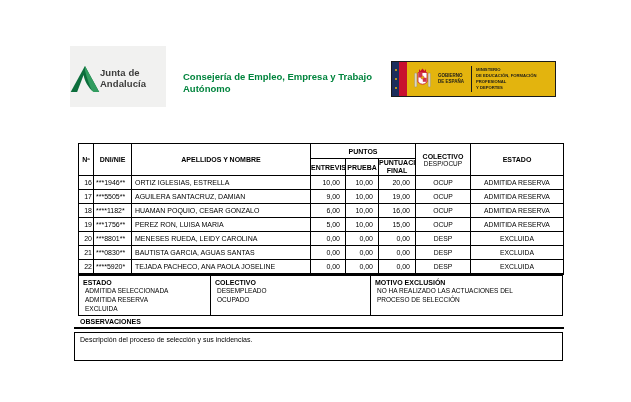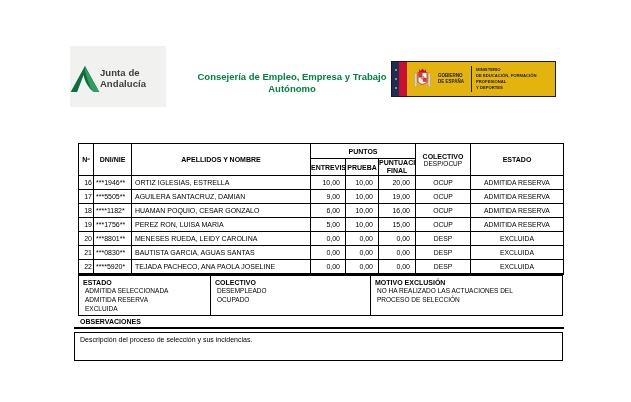--- a/index.html
+++ b/index.html
@@ -6,21 +6,21 @@
   .canvas{position:relative;width:631px;height:402px;background:#ffffff;
           font-family:"Liberation Sans",sans-serif;color:#000;overflow:hidden;}
 
   
   .junta-box{position:absolute;left:70px;top:46px;width:96px;height:61px;
              background:#f1f1f0;display:flex;flex-direction:row;align-items:center;justify-content:flex-start;}
   .junta-a{margin-top:4px;}
   .junta-label{font-size:9.5px;font-weight:600;color:#3c3c3b;margin-top:2px;letter-spacing:0.1px;}
 
   .consejeria{position:absolute;left:183px;top:71px;width:218px;
-              font-size:9.5px;font-weight:bold;color:#00843d;line-height:1.3;text-align:center;}
+              font-size:9.5px;font-weight:bold;color:#00843d;line-height:1.3;}
 
   .gov-logo{position:absolute;left:391px;top:61px;width:165px;height:36px;
             background:#e3b40e;border:1px solid #1a1a1a;display:flex;align-items:stretch;box-sizing:border-box;}
   .gov-blue{width:7px;background:#1b2d5b;display:flex;flex-direction:column;align-items:center;justify-content:space-evenly;}
   .gov-dot{width:2px;height:2px;border-radius:50%;background:#e3b40e;}
   .gov-red{width:8px;background:#c8102e;}
   .gov-arms{width:30px;display:flex;align-items:center;justify-content:center;}
   .gov-txt{width:33px;display:flex;flex-direction:column;justify-content:center;
            font-size:4.5px;font-weight:bold;color:#1a1a1a;line-height:1.4;padding-left:1px;}
   .gov-divider{width:1px;background:#1a1a1a;margin:4px 0;}

